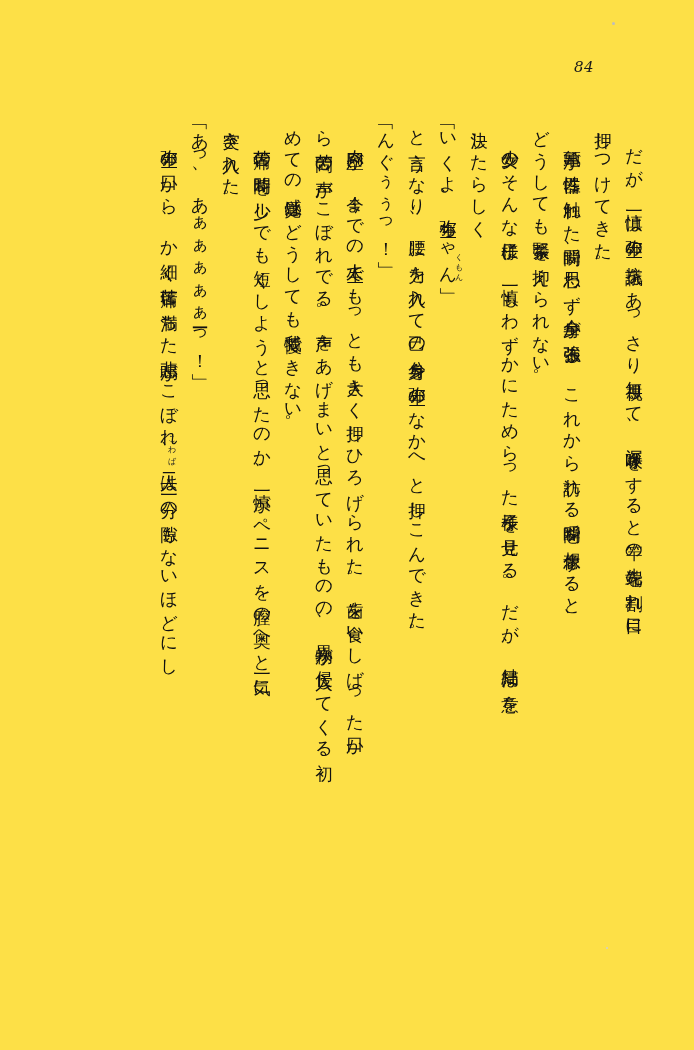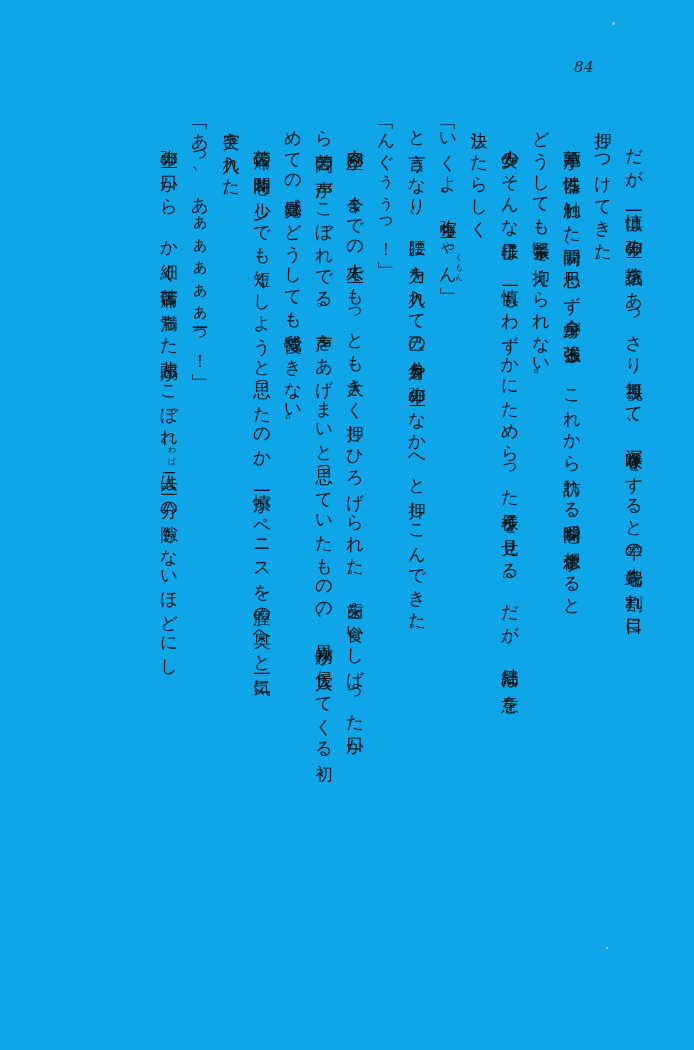--- a/index.html
+++ b/index.html
@@ -11,21 +11,21 @@
     width: 694px;
     height: 1050px;
     overflow: hidden;
     font-family: "DejaVu Serif", "Liberation Serif", serif;
     color: #1a1a1a;
   }
   .page {
     position: relative;
     width: 694px;
     height: 1050px;
-    background: #0ea5e9;
+    background: #fde047;
   }
   .page-number {
     position: absolute;
     top: 58px;
     right: 100px;
     font-family: "DejaVu Serif", "Liberation Serif", serif;
     font-style: italic;
     font-size: 15px;
     color: #1a1a1a;
     letter-spacing: 0.5px;

